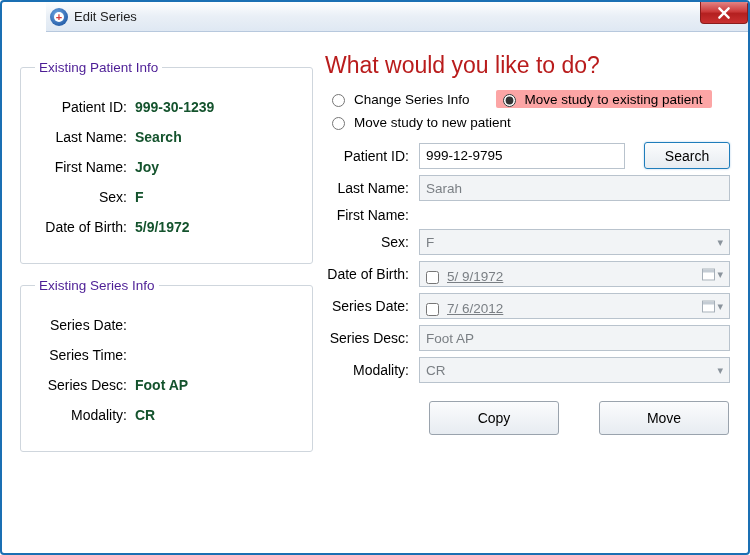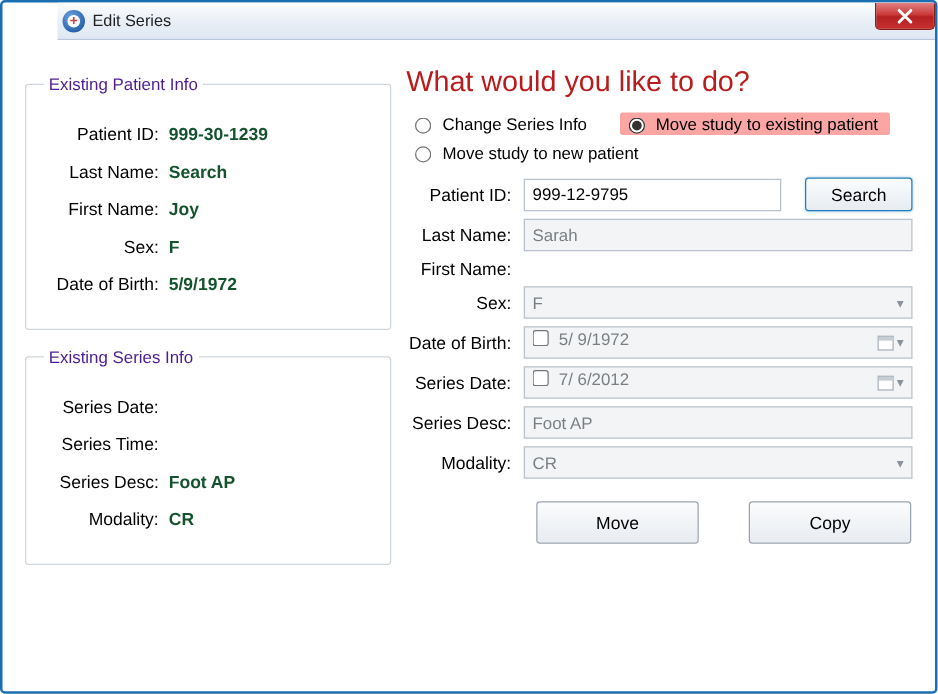--- a/index.html
+++ b/index.html
@@ -133,23 +133,24 @@
   .form-row .datebox {
     background: #f2f4f6;
     color: #7a7f84;
   }
   .select {
     display: flex; align-items: center; justify-content: space-between;
     color:#7a7f84;
   }
   .select .chev { color:#8a939c; font-size:11px; }
   .datebox {
-    display:flex; align-items:flex-start; gap:8px;
+    display:flex; align-items:flex-end; gap:8px;
     color:#6b7076;
     position:relative;
+    text-decoration:underline;
   }
   .datebox input[type=checkbox]{ margin:0; }
   .datebox .cal {
     position:absolute; right:6px; top:50%; transform:translateY(-50%);
     display:flex; align-items:center; gap:2px; color:#8a939c; font-size:11px;
   }
   .datebox .cal .sq{
     width:13px;height:12px;border:1px solid #a6afb8;background:#fff;
     position:relative;
   }
@@ -305,17 +306,17 @@
     </div>
     <div class="form-row">
       <span class="flabel">Modality:</span>
       <div class="select disabled">
         <span>CR</span>
         <span class="chev">▾</span>
       </div>
     </div>
 
     <div class="bottom-btns">
+      <button class="btn">Copy</button>
       <button class="btn">Move</button>
-      <button class="btn">Copy</button>
     </div>
   </div>
 </div>
 
 </body></html>

